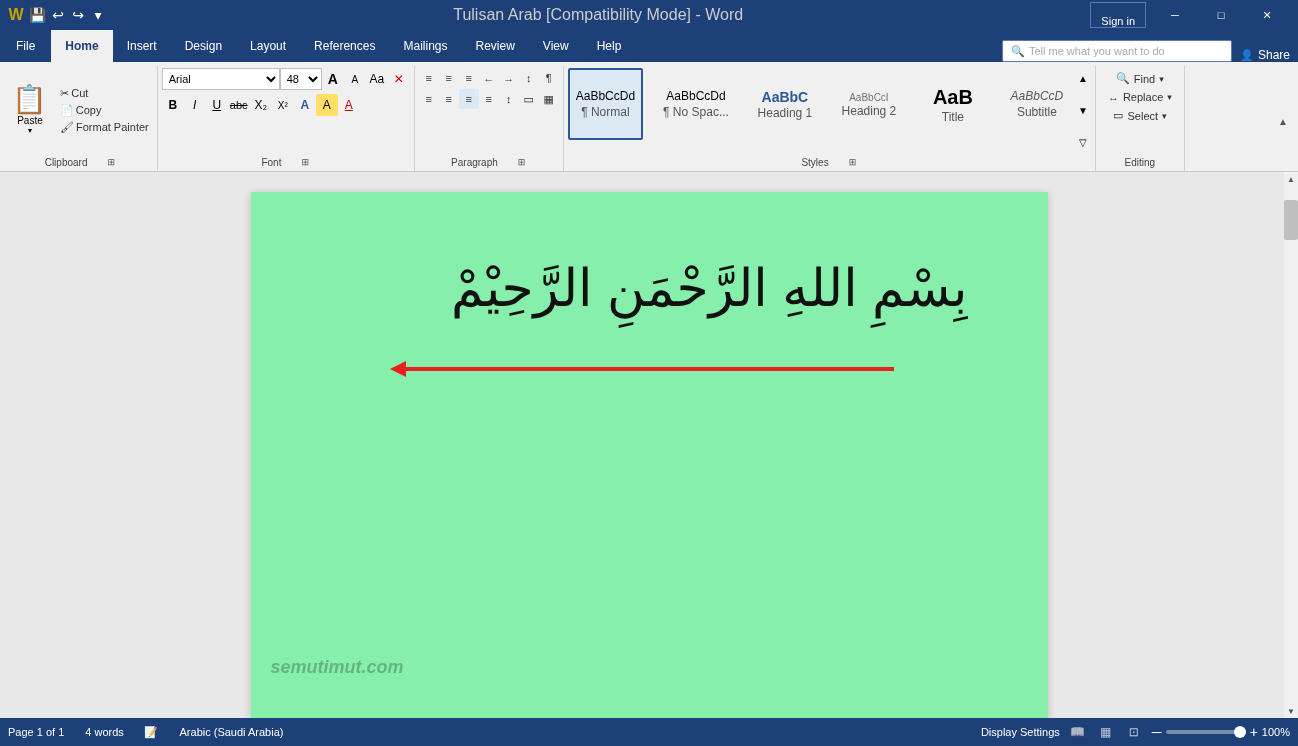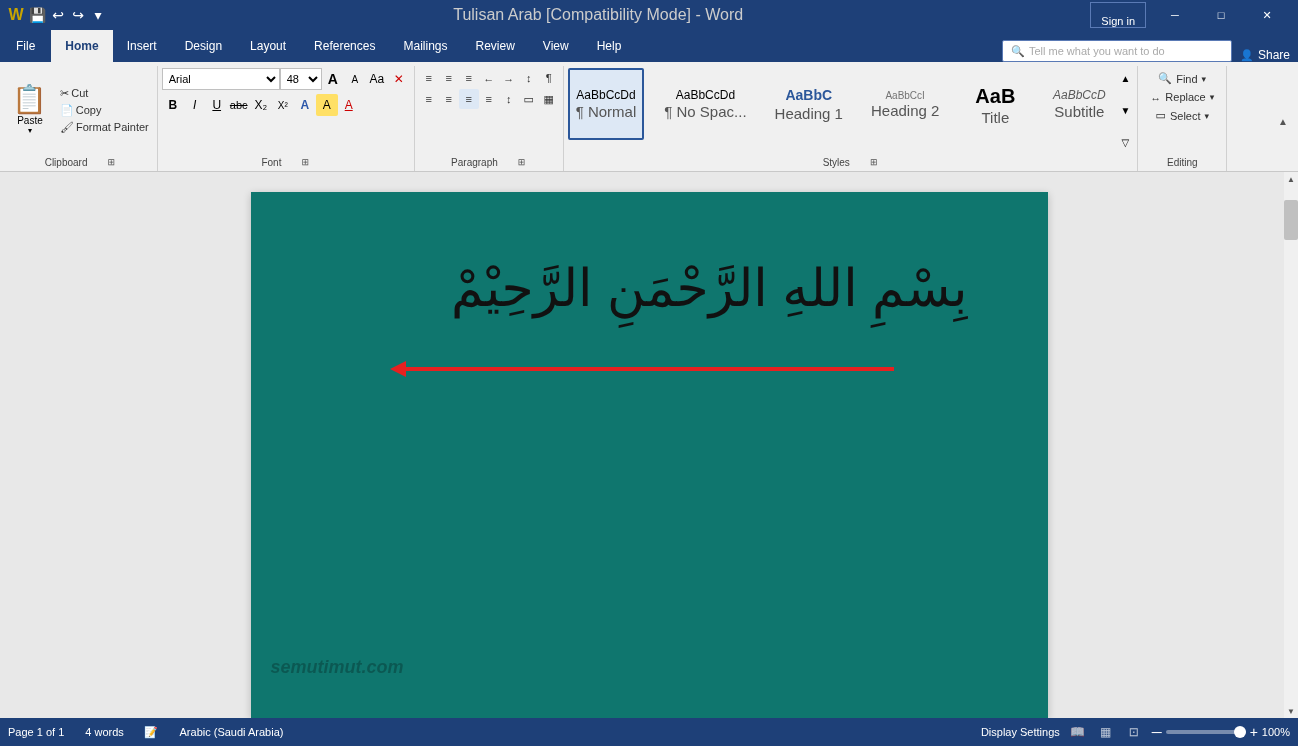--- a/index.html
+++ b/index.html
@@ -161,21 +161,21 @@
       align-items: center;
       justify-content: center;
       padding: 2px 6px;
       cursor: pointer;
       border-radius: 2px;
       min-width: 72px;
       border: 2px solid transparent;
     }
     .style-item.active { border-color: #2b579a; background: #dde8f5; }
     .style-item .style-preview { font-size: 13px; line-height: 1.3; }
-    .style-item .style-label { font-size: 15px; color: #555; }
+    .style-item .style-label { font-size: 12px; color: #555; }
     .styles-scroll { display: flex; flex-direction: column; justify-content: space-between; padding: 2px 0; cursor: pointer; }
     .styles-scroll-btn { width: 16px; height: 16px; display: flex; align-items: center; justify-content: center; font-size: 10px; cursor: pointer; }
     .editing-btn {
       display: flex;
       align-items: center;
       gap: 4px;
       padding: 2px 6px;
       cursor: pointer;
       border-radius: 2px;
       font-size: 11px;
@@ -202,21 +202,21 @@
     .doc-area {
       height: calc(746px - 30px - 32px - 110px - 28px);
       background: #e8e8e8;
       display: flex;
       justify-content: center;
       overflow: hidden;
       position: relative;
     }
     .doc-page {
       width: 797px;
-      background: #0f766e;
+      background: #86efac;
       margin-top: 20px;
       box-shadow: 0 2px 8px rgba(0,0,0,0.2);
       position: relative;
       min-height: 480px;
     }
     .doc-content {
       padding: 60px 80px 40px;
       display: flex;
       flex-direction: column;
       align-items: flex-end;

